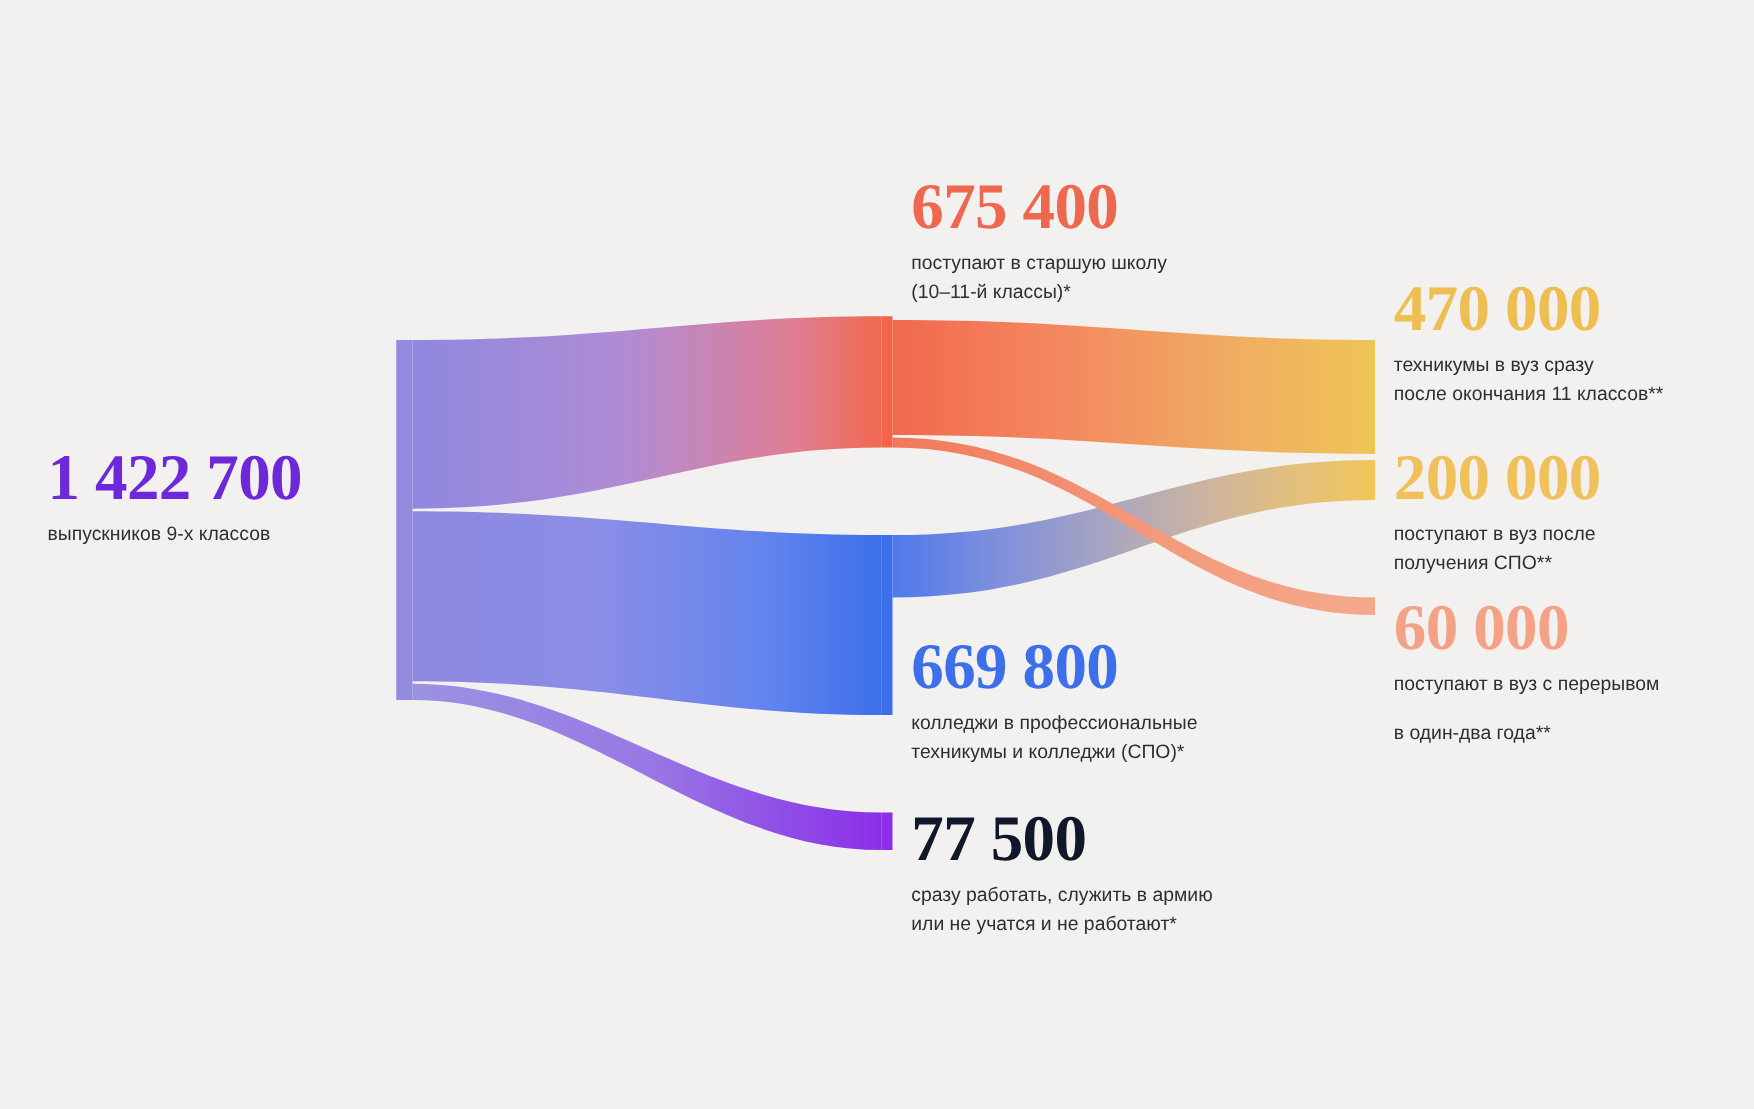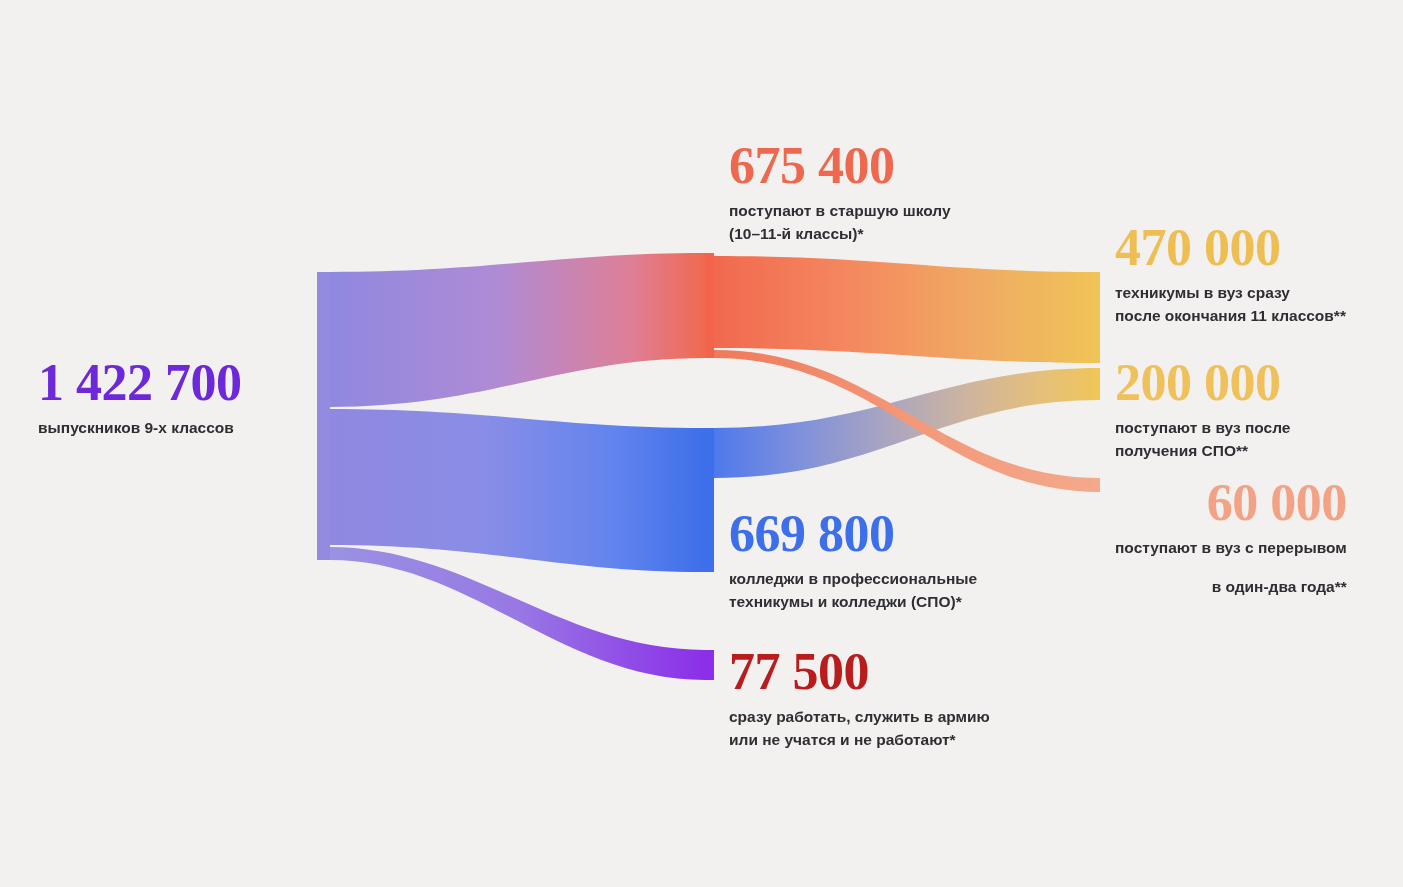--- a/index.html
+++ b/index.html
@@ -36,35 +36,35 @@
     font-size: 52px;
     font-weight: 700;
     letter-spacing: -0.5px;
     line-height: 1.0;
     white-space: nowrap;
     margin: 0;
     font-family: Liberation Serif, serif;
   }
   .label-desc {
     font-size: 15.5px;
-    font-weight: 700;
+    font-weight: 400;
     color: #2e2e33;
     line-height: 1.33;
     margin-top: 9px;
     white-space: nowrap;
   }
 
   
   #lbl-source   { left: 38px;   top: 357px; }
   #lbl-school   { left: 729px;  top: 140px; }
   #lbl-spo      { left: 729px;  top: 508px; }
   #lbl-work     { left: 729px;  top: 646px; }
   #lbl-uni-now  { left: 1115px; top: 222px; }
   #lbl-uni-spo  { left: 1115px; top: 357px; }
-  #lbl-uni-gap  { left: 1115px; top: 477px; text-align: right; }
+  #lbl-uni-gap  { left: 1115px; top: 477px; }
 </style>
 </head>
 <body>
 
 <div id="stage">
 
   <svg id="sankey-svg" viewBox="0 0 1403 887" xmlns="http://www.w3.org/2000/svg">
     <defs>
 
       <linearGradient id="g-src-school" x1="0" y1="0" x2="1" y2="0">
@@ -189,21 +189,21 @@
     <div class="label-desc" style="margin-top:2px">(10–11-й классы)*</div>
   </div>
 
   <div class="label-group" id="lbl-spo">
     <div class="label-value" style="color:#3D6FEA">669 800</div>
     <div class="label-desc">колледжи в профессиональные</div>
     <div class="label-desc" style="margin-top:2px">техникумы и колледжи (СПО)*</div>
   </div>
 
   <div class="label-group" id="lbl-work">
-    <div class="label-value" style="color:#b91c1c">77 500</div>
+    <div class="label-value" style="color:#0f172a">77 500</div>
     <div class="label-desc">сразу работать, служить в армию</div>
     <div class="label-desc" style="margin-top:2px">или не учатся и не работают*</div>
   </div>
 
   <div class="label-group" id="lbl-uni-now">
     <div class="label-value" style="color:#EFBE52">470 000</div>
     <div class="label-desc">техникумы в вуз сразу</div>
     <div class="label-desc" style="margin-top:2px">после окончания 11 классов**</div>
   </div>
 

